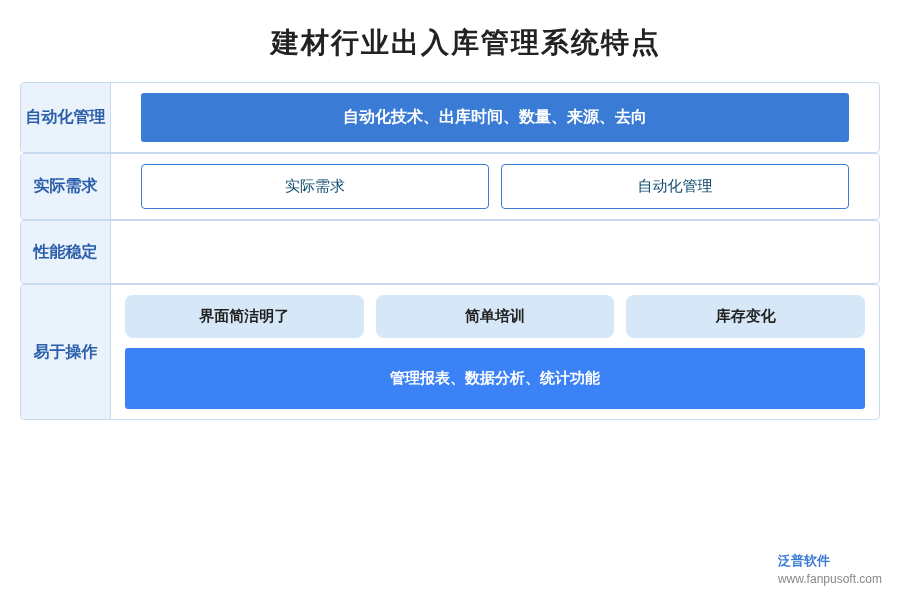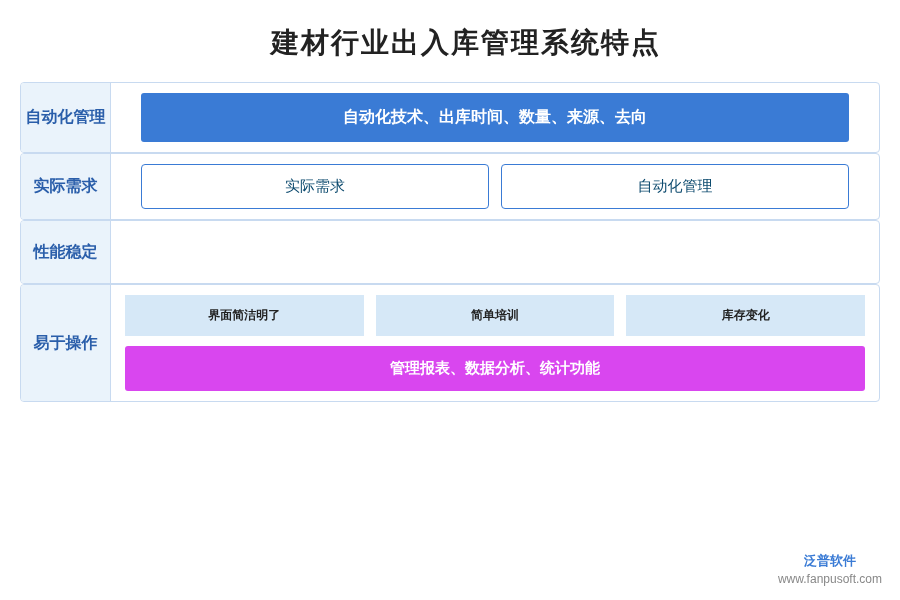--- a/index.html
+++ b/index.html
@@ -93,48 +93,48 @@
     .row-content-vertical {
       flex: 1;
       display: flex;
       flex-direction: column;
       padding: 10px 14px;
       gap: 10px;
     }
     .light-box {
       flex: 1;
       background: #d6e8f7;
-      border-radius: 0;
+      border-radius: 8px;
       text-align: center;
       padding: 12px 8px;
-      font-size: 12px;
+      font-size: 15px;
       color: #222;
       font-weight: bold;
     }
     .blue-full-bar-bottom {
-      background: #d946ef;
+      background: #3b82f6;
       color: #fff;
       font-size: 15px;
       font-weight: bold;
       text-align: center;
-      padding: 13px 20px;
+      padding: 21px 20px;
       border-radius: 3px;
     }
     .top-boxes-row {
       display: flex;
       flex-direction: row;
       gap: 12px;
     }
     .watermark {
       position: absolute;
       bottom: 12px;
       right: 18px;
       font-size: 12px;
       color: #888;
-      text-align: center;
+      text-align: left;
       line-height: 1.5;
     }
     .watermark-logo {
       font-size: 13px;
       color: #3a7bd5;
       font-weight: bold;
     }
   </style>
 </head>
 <body>

